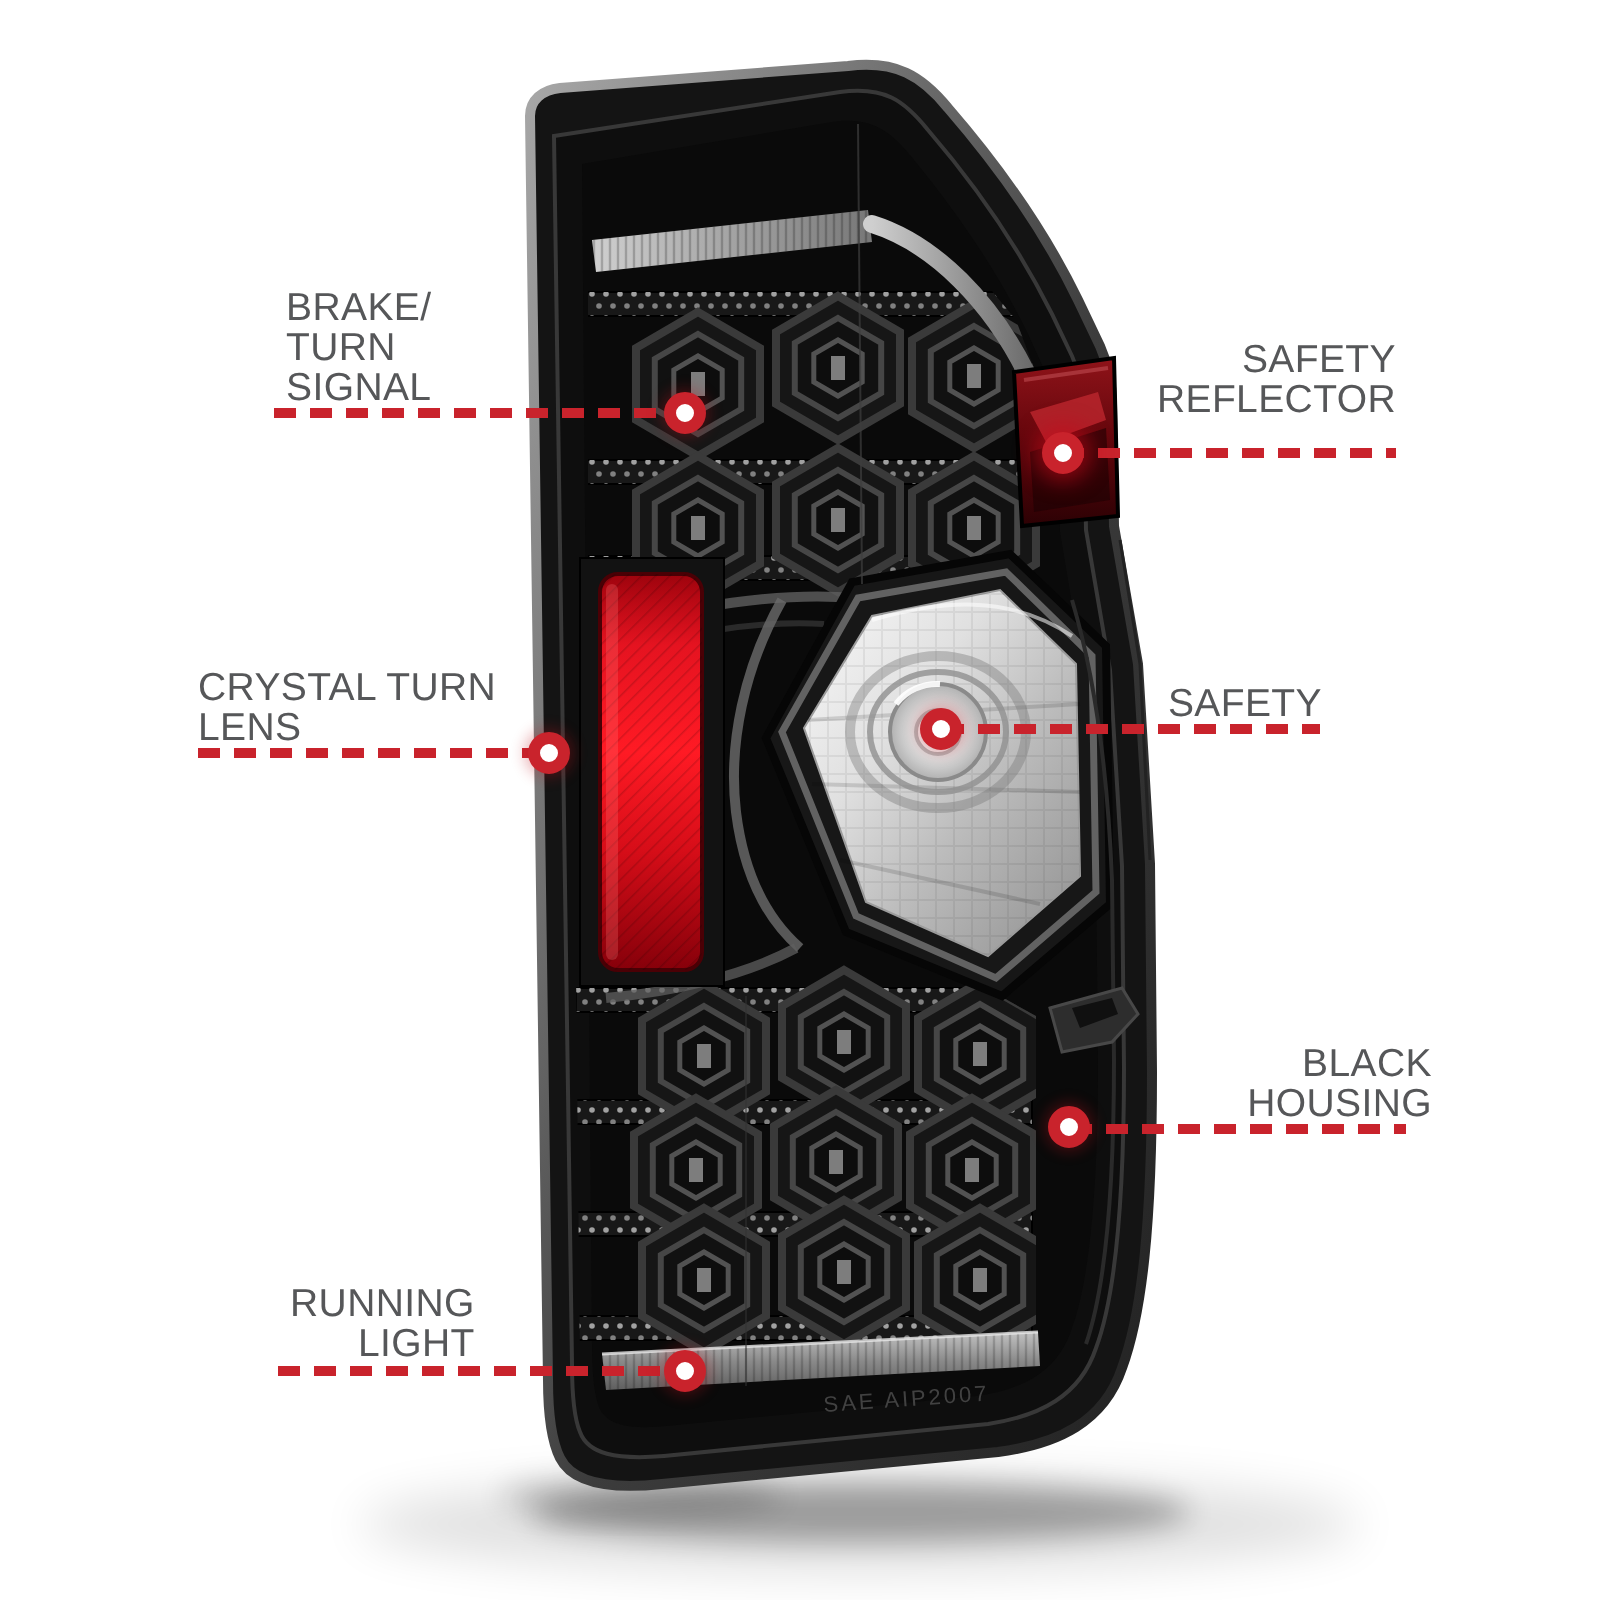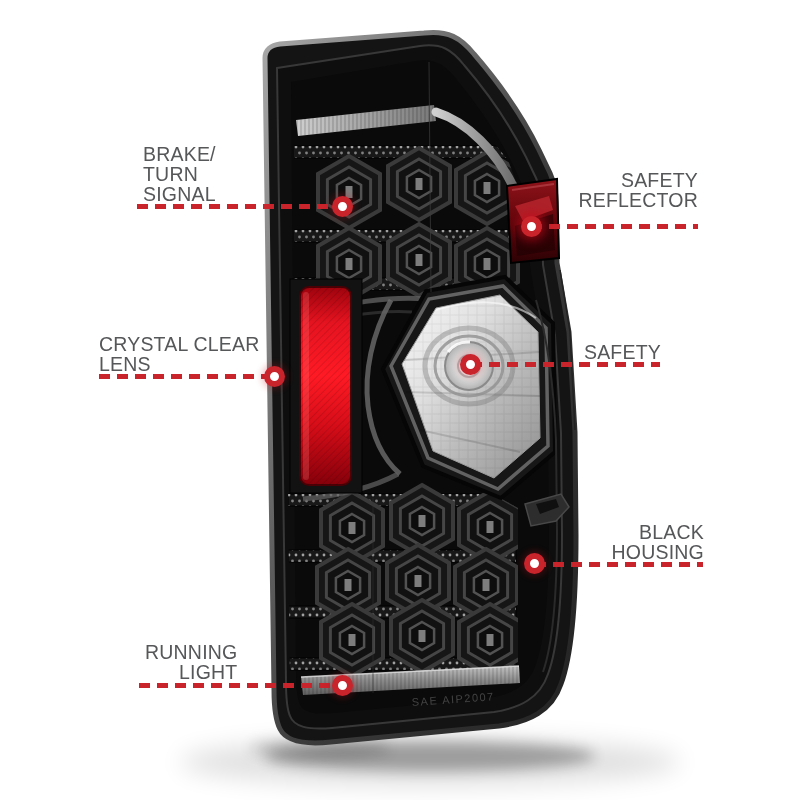--- a/index.html
+++ b/index.html
@@ -35,21 +35,21 @@
   #dot-brake{left:332px;top:196px;}
   #lbl-safety{right:102px;top:170px;}
   #line-safety{left:531px;top:224px;width:167px;}
   #dot-safety{left:521px;top:216px;}
   #lbl-crystal{left:99px;top:334px;}
   #line-crystal{left:99px;top:374px;width:176px;}
   #dot-crystal{left:264px;top:366px;}
   #lbl-reverse{right:139px;top:342px;}
   #line-reverse{left:471px;top:362px;width:189px;}
   #dot-reverse{left:460px;top:354px;}
-  #lbl-black{right:96px;top:522px;}
+  #lbl-black{right:84px;top:522px;}
   #line-black{left:535px;top:562px;width:168px;}
   #dot-black{left:524px;top:553px;}
   #lbl-running{left:145px;top:642px;text-align:right;}
   #line-running{left:139px;top:683px;width:204px;}
   #dot-running{left:332px;top:675px;}
 </style>
 </head>
 <body>
 
 <div class="stage">
@@ -264,21 +264,21 @@
   </div>
 
   <div class="callout">
     <div class="callout-label l-right" id="lbl-safety">SAFETY
 REFLECTOR</div>
     <div class="leader" id="line-safety"></div>
     <div class="dot dot-glow" id="dot-safety"></div>
   </div>
 
   <div class="callout">
-    <div class="callout-label l-left" id="lbl-crystal">CRYSTAL CLEAR
+    <div class="callout-label l-left" id="lbl-crystal">CRYSTAL TURN
 LENS</div>
     <div class="leader" id="line-crystal"></div>
     <div class="dot" id="dot-crystal"></div>
   </div>
 
   <div class="callout">
     <div class="callout-label l-right" id="lbl-reverse">SAFETY</div>
     <div class="leader" id="line-reverse"></div>
     <div class="dot" id="dot-reverse"></div>
   </div>

